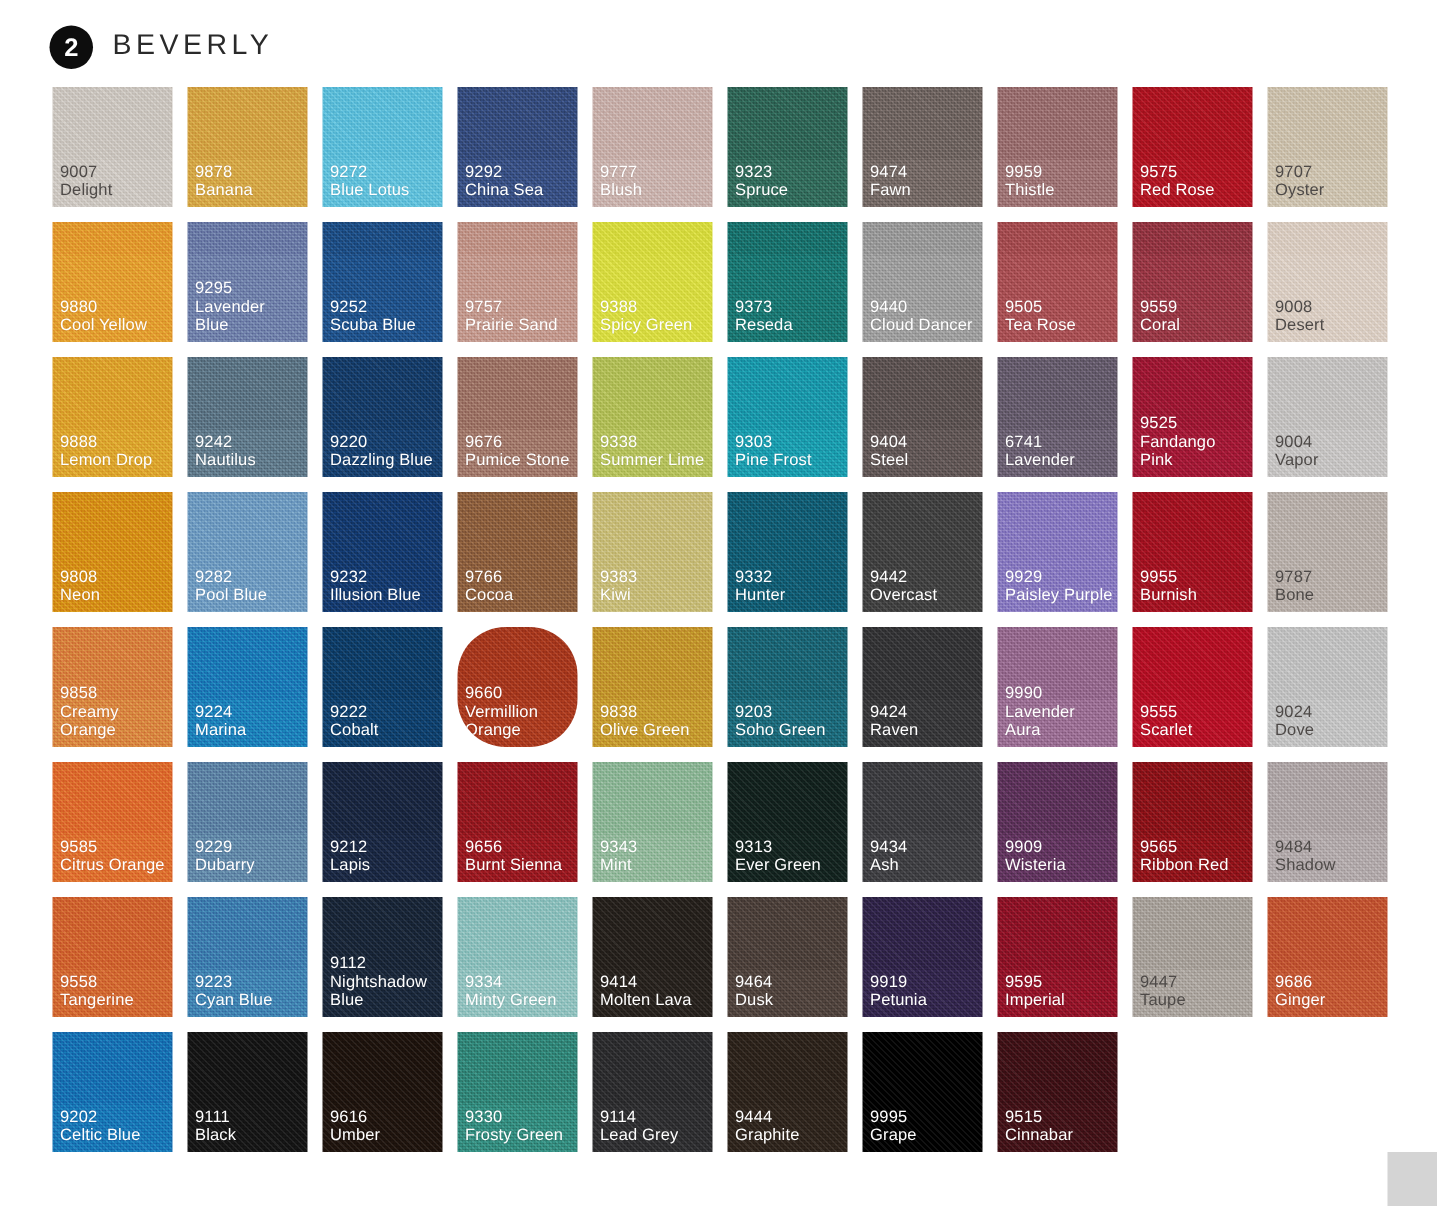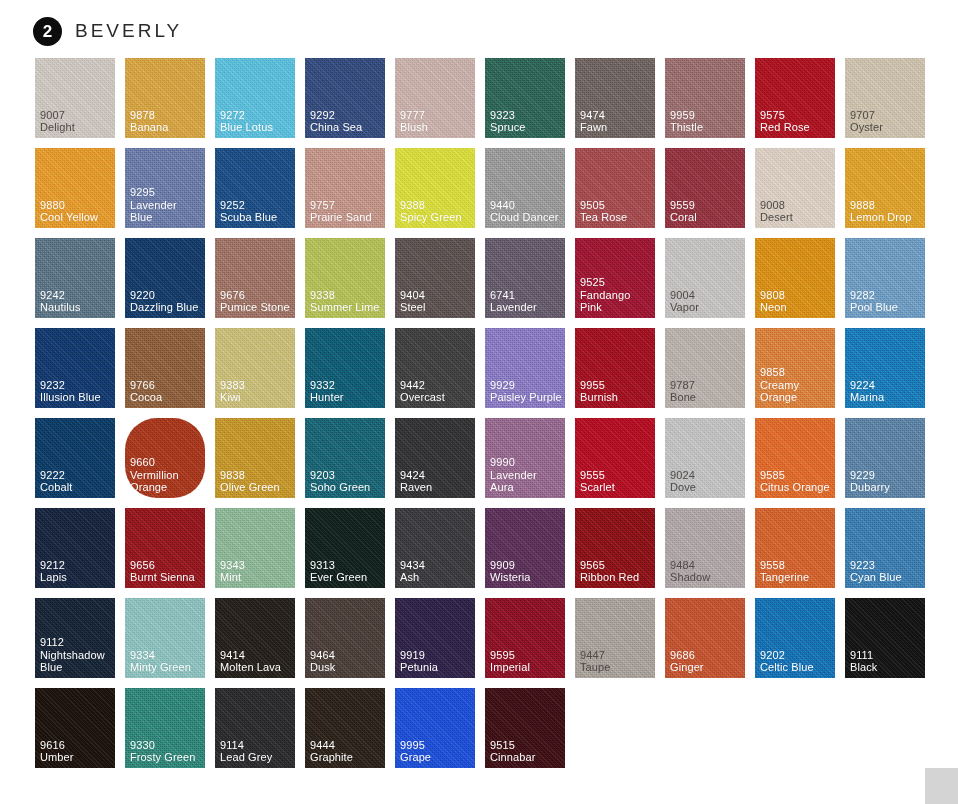--- a/index.html
+++ b/index.html
@@ -222,20 +222,28 @@
       </div>
     </div>
     <div class="swatch" style="background: rgb(219, 223, 60);">
       <div class="weave"></div>
       <div class="noise"></div>
       <div class="label">
         <span class="code">9388</span>
         <span class="name">Spicy Green</span>
       </div>
     </div>
+    <div class="swatch" style="background: rgb(22, 112, 107);">
+      <div class="weave"></div>
+      <div class="noise"></div>
+      <div class="label">
+        <span class="code">9373</span>
+        <span class="name">Reseda</span>
+      </div>
+    </div>
     <div class="swatch" style="background: rgb(154, 154, 154);">
       <div class="weave"></div>
       <div class="noise"></div>
       <div class="label">
         <span class="code">9440</span>
         <span class="name">Cloud Dancer</span>
       </div>
     </div>
     <div class="swatch" style="background: rgb(165, 74, 78);">
       <div class="weave"></div>
@@ -294,20 +302,28 @@
       </div>
     </div>
     <div class="swatch" style="background: rgb(180, 193, 86);">
       <div class="weave"></div>
       <div class="noise"></div>
       <div class="label">
         <span class="code">9338</span>
         <span class="name">Summer Lime</span>
       </div>
     </div>
+    <div class="swatch" style="background: rgb(23, 152, 172);">
+      <div class="weave"></div>
+      <div class="noise"></div>
+      <div class="label">
+        <span class="code">9303</span>
+        <span class="name">Pine Frost</span>
+      </div>
+    </div>
     <div class="swatch" style="background: rgb(91, 81, 80);">
       <div class="weave"></div>
       <div class="noise"></div>
       <div class="label">
         <span class="code">9404</span>
         <span class="name">Steel</span>
       </div>
     </div>
     <div class="swatch" style="background: rgb(100, 90, 107);">
       <div class="weave"></div>
@@ -694,21 +710,21 @@
       </div>
     </div>
     <div class="swatch" style="background: rgb(43, 33, 25);">
       <div class="weave"></div>
       <div class="noise"></div>
       <div class="label">
         <span class="code">9444</span>
         <span class="name">Graphite</span>
       </div>
     </div>
-    <div class="swatch" style="background: #1d4ed8;">
+    <div class="swatch" style="background: #000000;">
       <div class="weave"></div>
       <div class="noise"></div>
       <div class="label">
         <span class="code">9995</span>
         <span class="name">Grape</span>
       </div>
     </div>
     <div class="swatch" style="background: rgb(61, 15, 20);">
       <div class="weave"></div>
       <div class="noise"></div>

